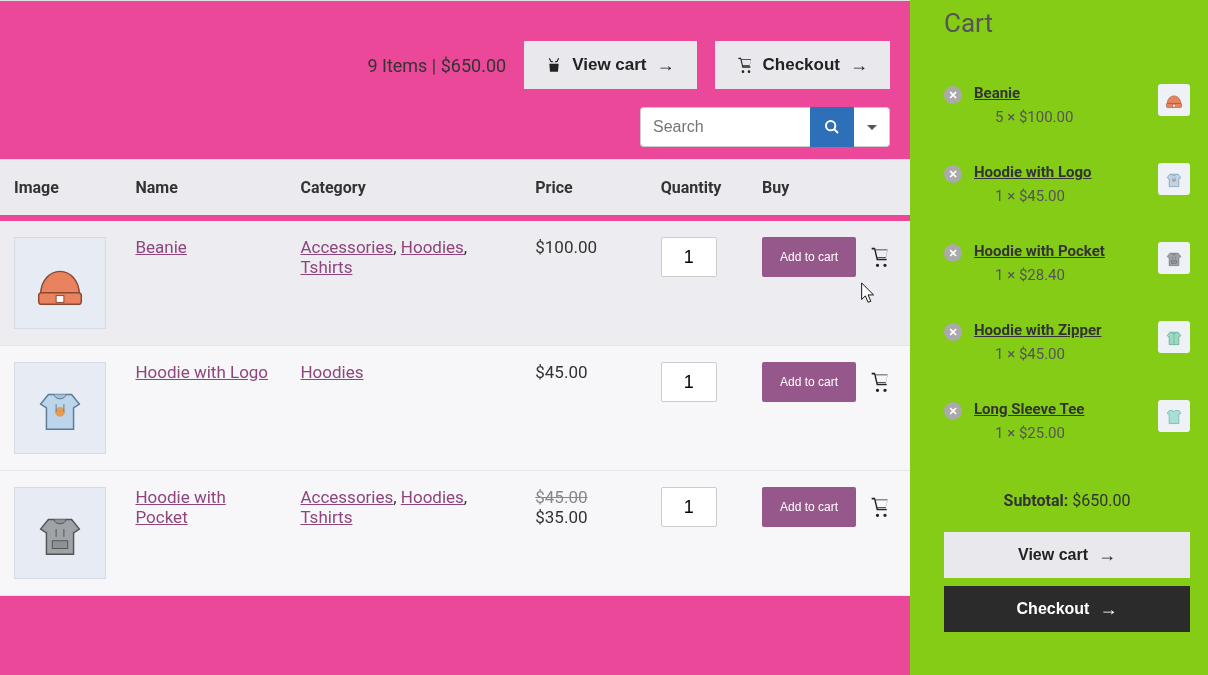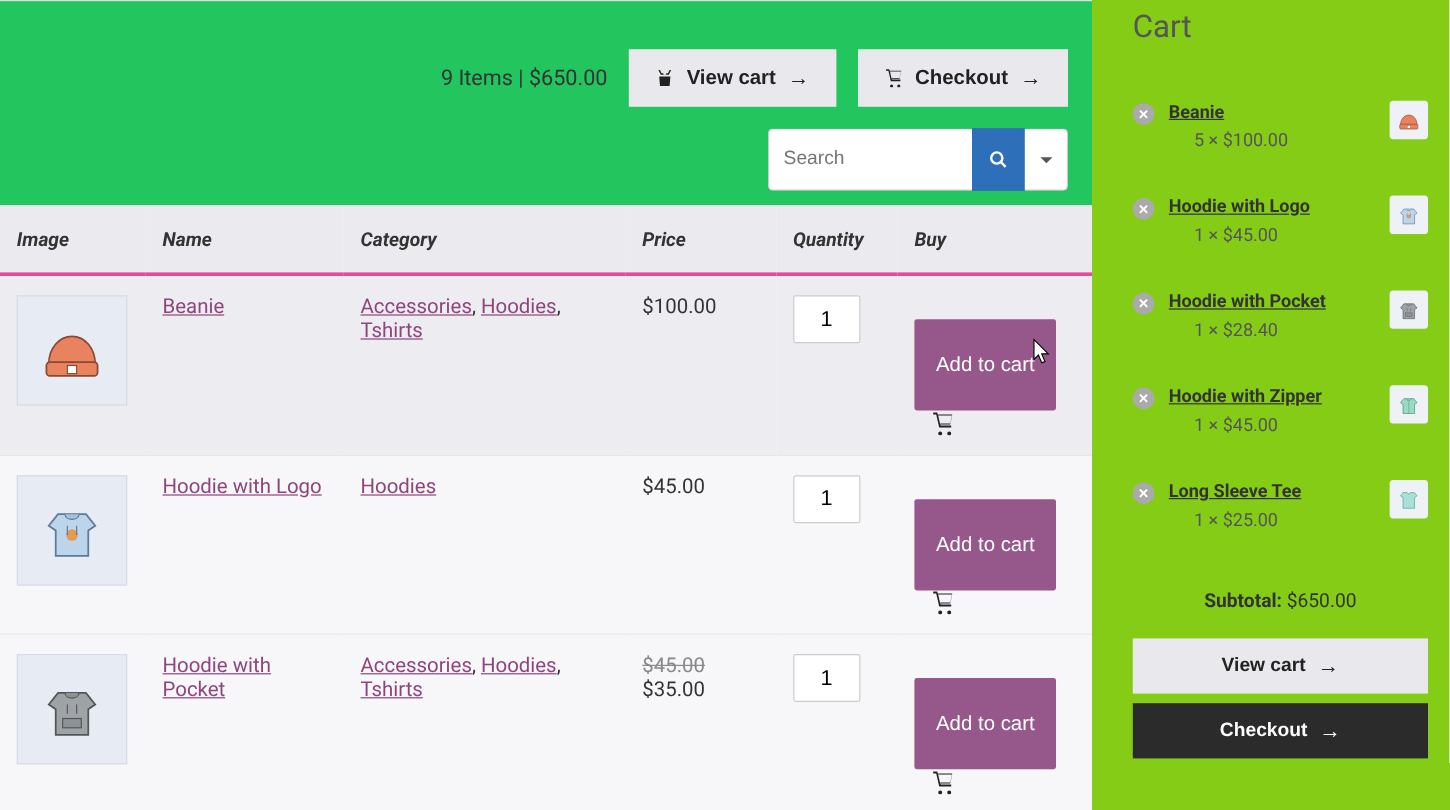--- a/index.html
+++ b/index.html
@@ -12,21 +12,21 @@
     height: 675px;
     overflow: hidden;
     display: flex;
   }
   a { color: #8e457d; text-decoration: underline; cursor: pointer; }
 
   
   .main-area {
     flex: 0 0 910px;
     position: relative;
-    background: #22c55e;
+    background: #ec4899;
     border-top: 1px solid #e0e0e0;
     padding-top: 40px;
   }
   .toolbar {
     display: flex;
     justify-content: flex-end;
     align-items: center;
     gap: 18px;
     padding: 0 20px 18px 20px;
   }
@@ -49,21 +49,21 @@
   .btn-light svg, .btn-light .arrow { font-weight: 900; }
   .arrow { font-size: 18px; line-height: 1; }
 
   .searchbar {
     display: flex;
     justify-content: flex-end;
     padding: 0 20px 12px 0;
   }
   .searchbox {
     display: flex;
-    height: 52px;
+    height: 40px;
   }
   .searchbox input {
     width: 170px;
     border: 1px solid #ccc;
     border-right: none;
     border-radius: 4px 0 0 4px;
     padding: 0 12px;
     font-size: 16px;
     color: #666;
     outline: none;
@@ -96,23 +96,22 @@
     border-collapse: collapse;
     background: #f7f6f9;
   }
   table.products th {
     text-align: left;
     font-weight: 700;
     color: #333;
     font-size: 16px;
     padding: 18px 14px;
     border-top: 1px solid #ddd;
-    border-bottom: 3px solid #ec4899;
+    border-bottom: 6px solid #ec4899;
     background: #ebeaee;
-    font-style: italic;
   }
   table.products td {
     vertical-align: top;
     padding: 16px 14px;
     border-bottom: 1px solid #e6e6e9;
     font-size: 17px;
   }
   table.products tr.row-hover td { background: #edecf0; }
   .thumb {
     width: 92px;
@@ -129,26 +128,25 @@
     height: 40px;
     text-align: center;
     font-size: 18px;
     border: 1px solid #ccc;
     border-radius: 2px;
   }
   .add-btn {
     background: #96588a;
     color: #fff;
     border: none;
-    padding: 28px 18px;
-    font-size: 17px;
+    padding: 13px 18px;
+    font-size: 12px;
     font-weight: 500;
     cursor: pointer;
     border-radius: 2px;
-    margin-top: 20px;
   }
   .cart-link-icon {
     display: inline-flex;
     margin-left: 14px;
     color: #222;
     vertical-align: middle;
   }
   .strike { text-decoration: line-through; color: #888; }
   .price-col { color: #333; }
 

